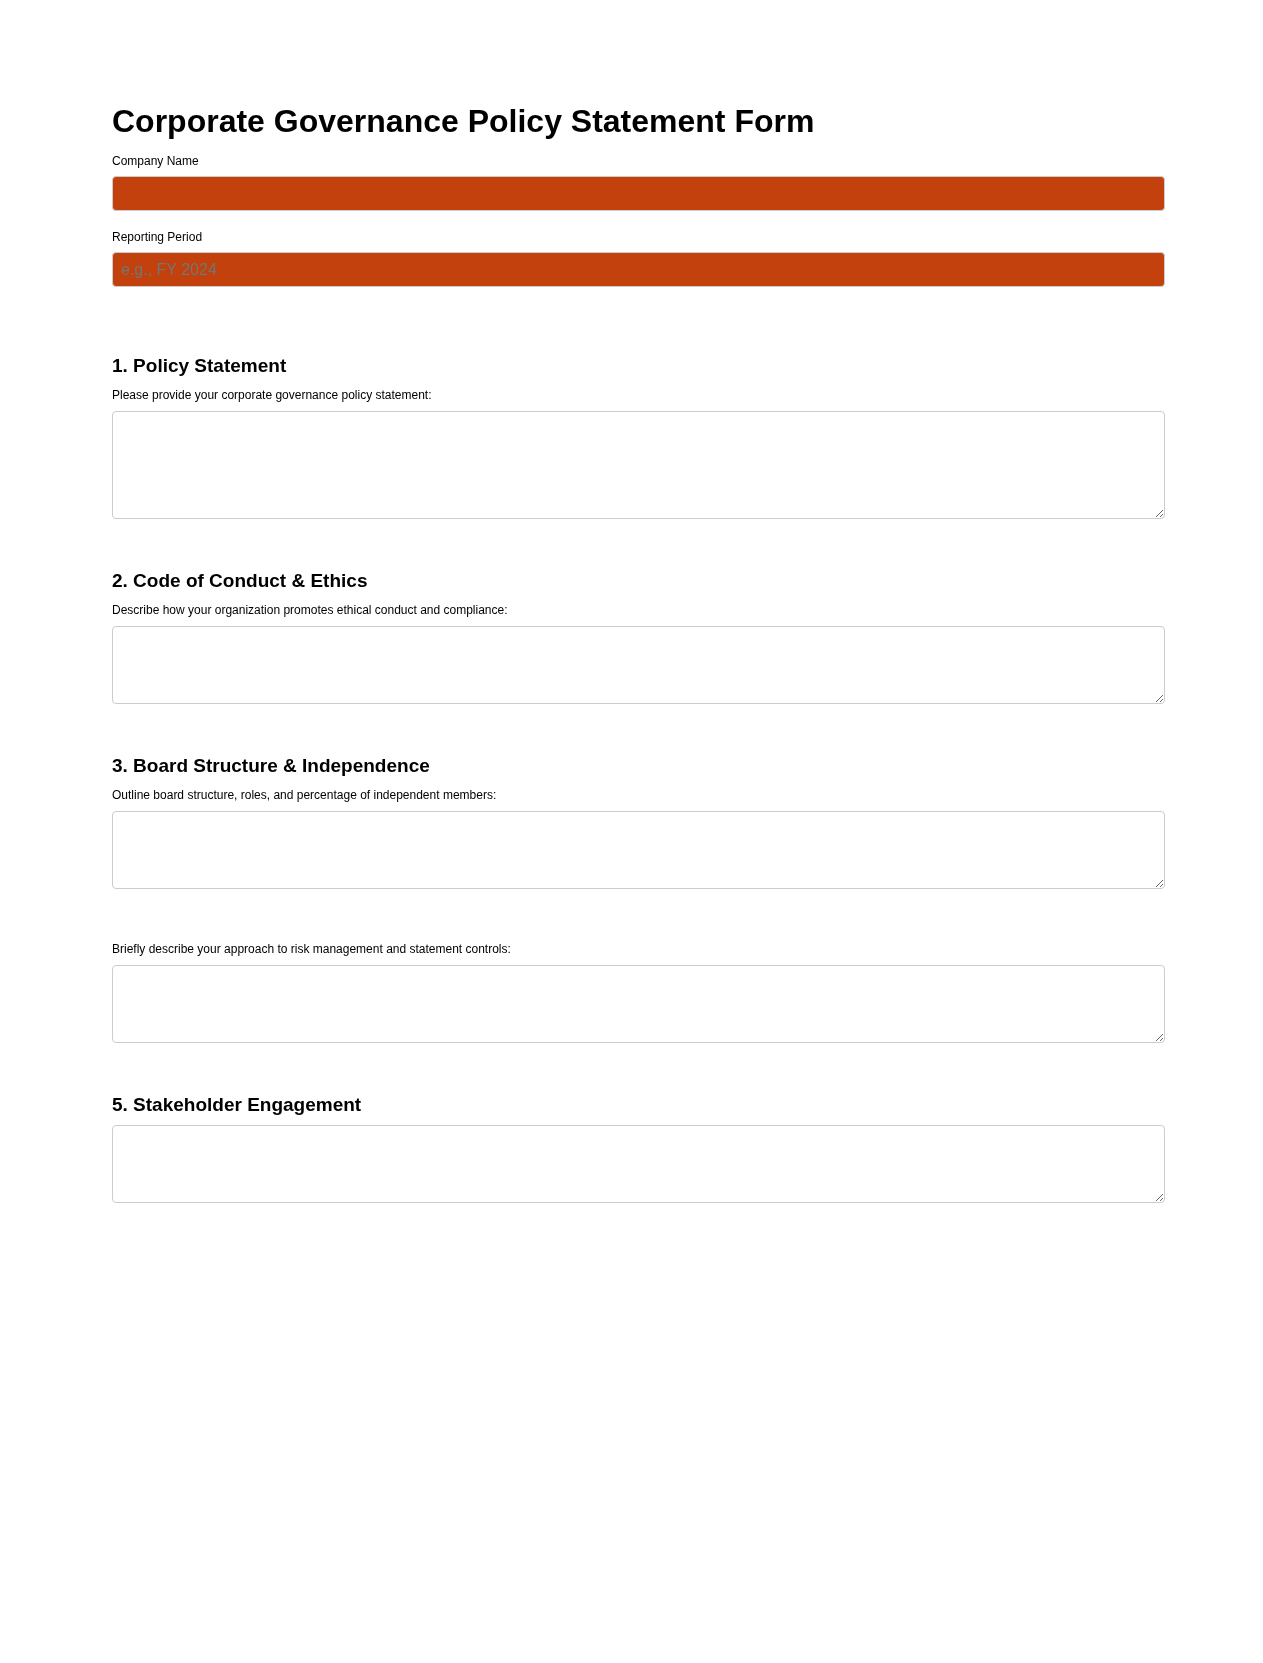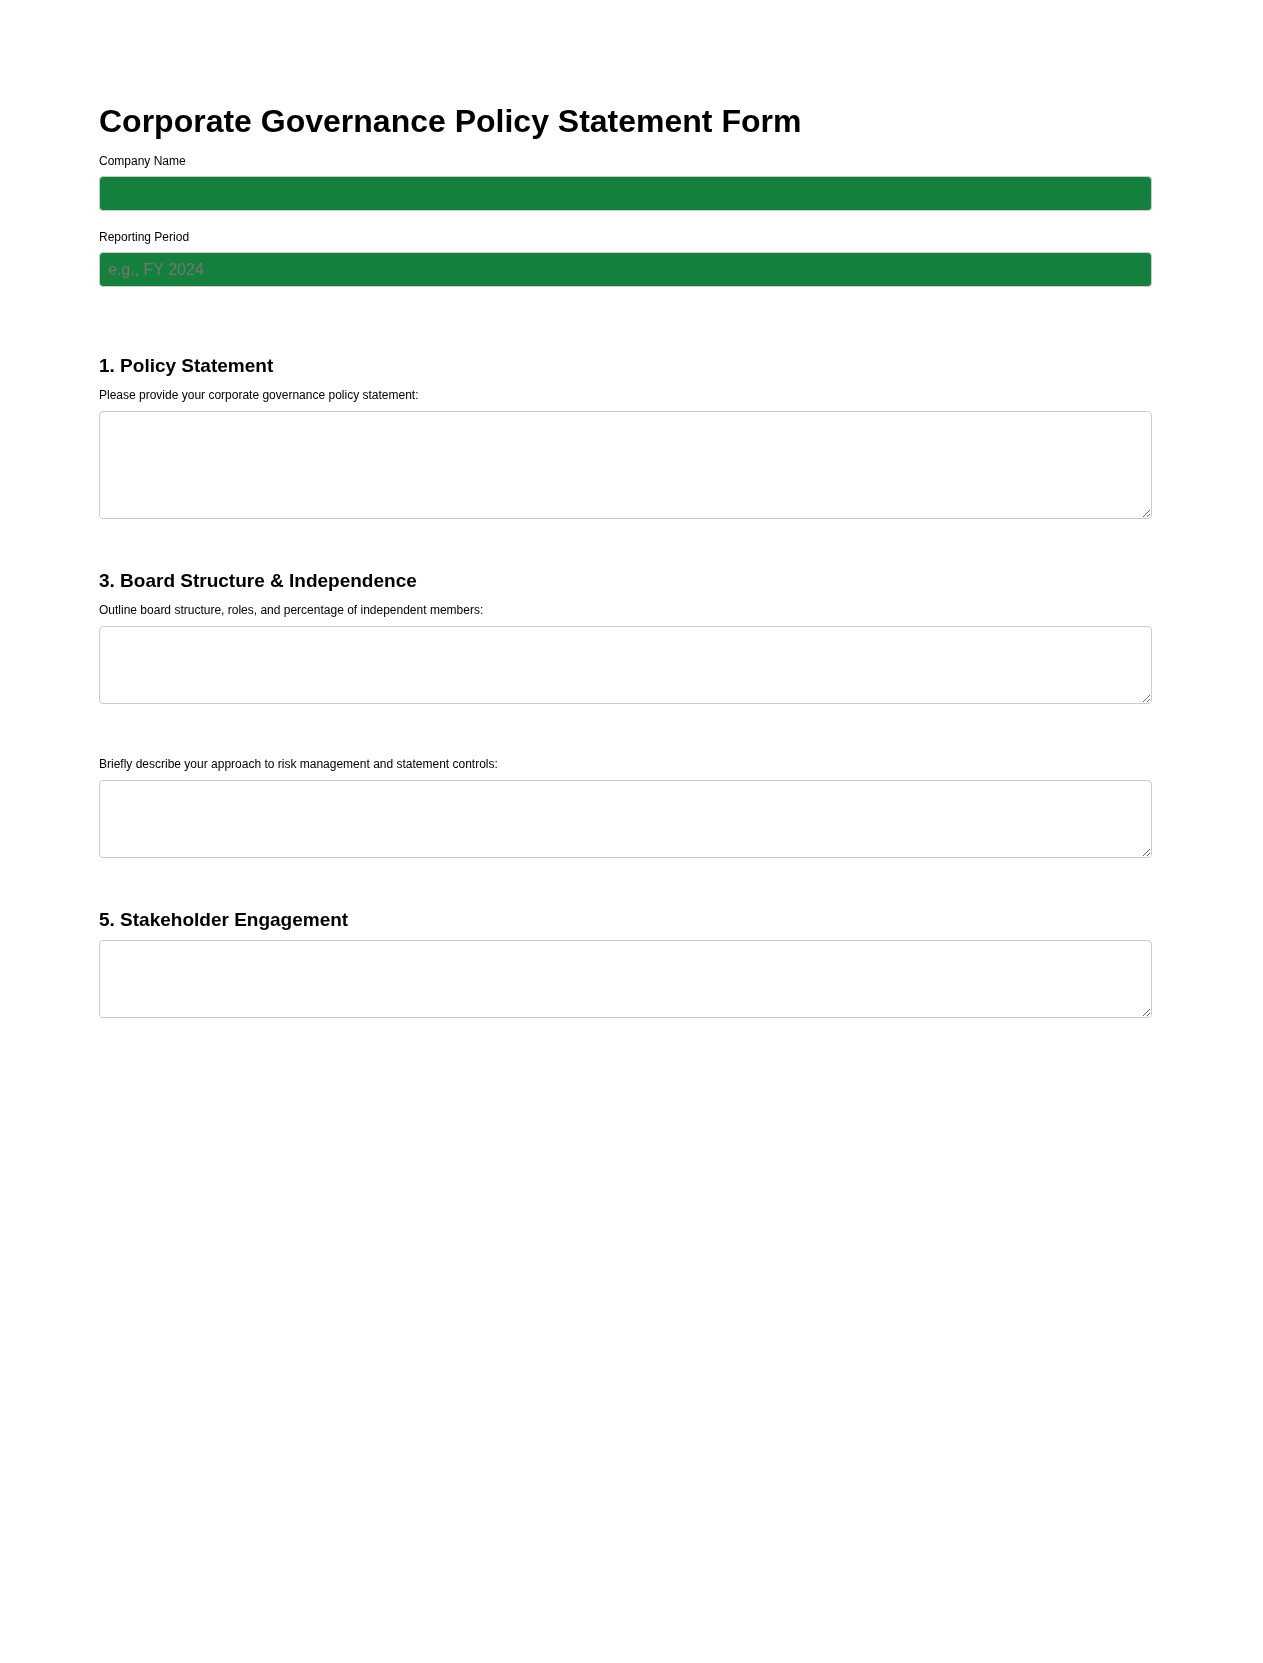--- a/index.html
+++ b/index.html
@@ -10,21 +10,21 @@
     body {
       width: 1263px;
       height: 1663px;
       font-family: "Liberation Sans", sans-serif;
       color: #000000;
       position: relative;
       overflow: hidden;
     }
     .container {
       position: absolute;
-      left: 99px;
+      left: 112px;
       top: 103px;
       width: 1053px;
     }
     h1.form-title {
       font-size: 32px;
       font-weight: bold;
       line-height: 37px;
       margin: 0 0 12px 0;
       letter-spacing: 0;
     }
@@ -37,21 +37,21 @@
     .text-input {
       display: block;
       box-sizing: border-box;
       width: 100%;
       height: 35px;
       padding: 8px;
       font-family: "Liberation Sans", sans-serif;
       font-size: 16px;
       border: 1px solid #cccccc;
       border-radius: 4px;
-      background: #15803d;
+      background: #c2410c;
       color: #000000;
       outline: none;
       margin: 0 0 17px 0;
     }
     .text-input::placeholder {
       color: #757575;
     }
     .section {
       margin: 0;
     }
@@ -94,20 +94,25 @@
 
   <label class="field-label" for="reporting-period">Reporting Period</label>
   <input class="text-input" id="reporting-period" type="text" placeholder="e.g., FY 2024" style="">
 
   <div class="section section-1">
     <h3>1. Policy Statement</h3>
     <label class="field-label" for="policy-statement">Please provide your corporate governance policy statement:</label>
     <textarea class="text-area ta-large" id="policy-statement" style=""></textarea>
   </div>
 
+  <div class="section section-next">
+    <h3>2. Code of Conduct &amp; Ethics</h3>
+    <label class="field-label" for="code-of-conduct">Describe how your organization promotes ethical conduct and compliance:</label>
+    <textarea class="text-area ta-small" id="code-of-conduct" style=""></textarea>
+  </div>
 
   <div class="section section-next">
     <h3>3. Board Structure &amp; Independence</h3>
     <label class="field-label" for="board-structure">Outline board structure, roles, and percentage of independent members:</label>
     <textarea class="text-area ta-small" id="board-structure" style=""></textarea>
   </div>
 
   <div class="section section-next">
     <label class="field-label" for="risk-management">Briefly describe your approach to risk management and statement controls:</label>
     <textarea class="text-area ta-small" id="risk-management" style=""></textarea>

